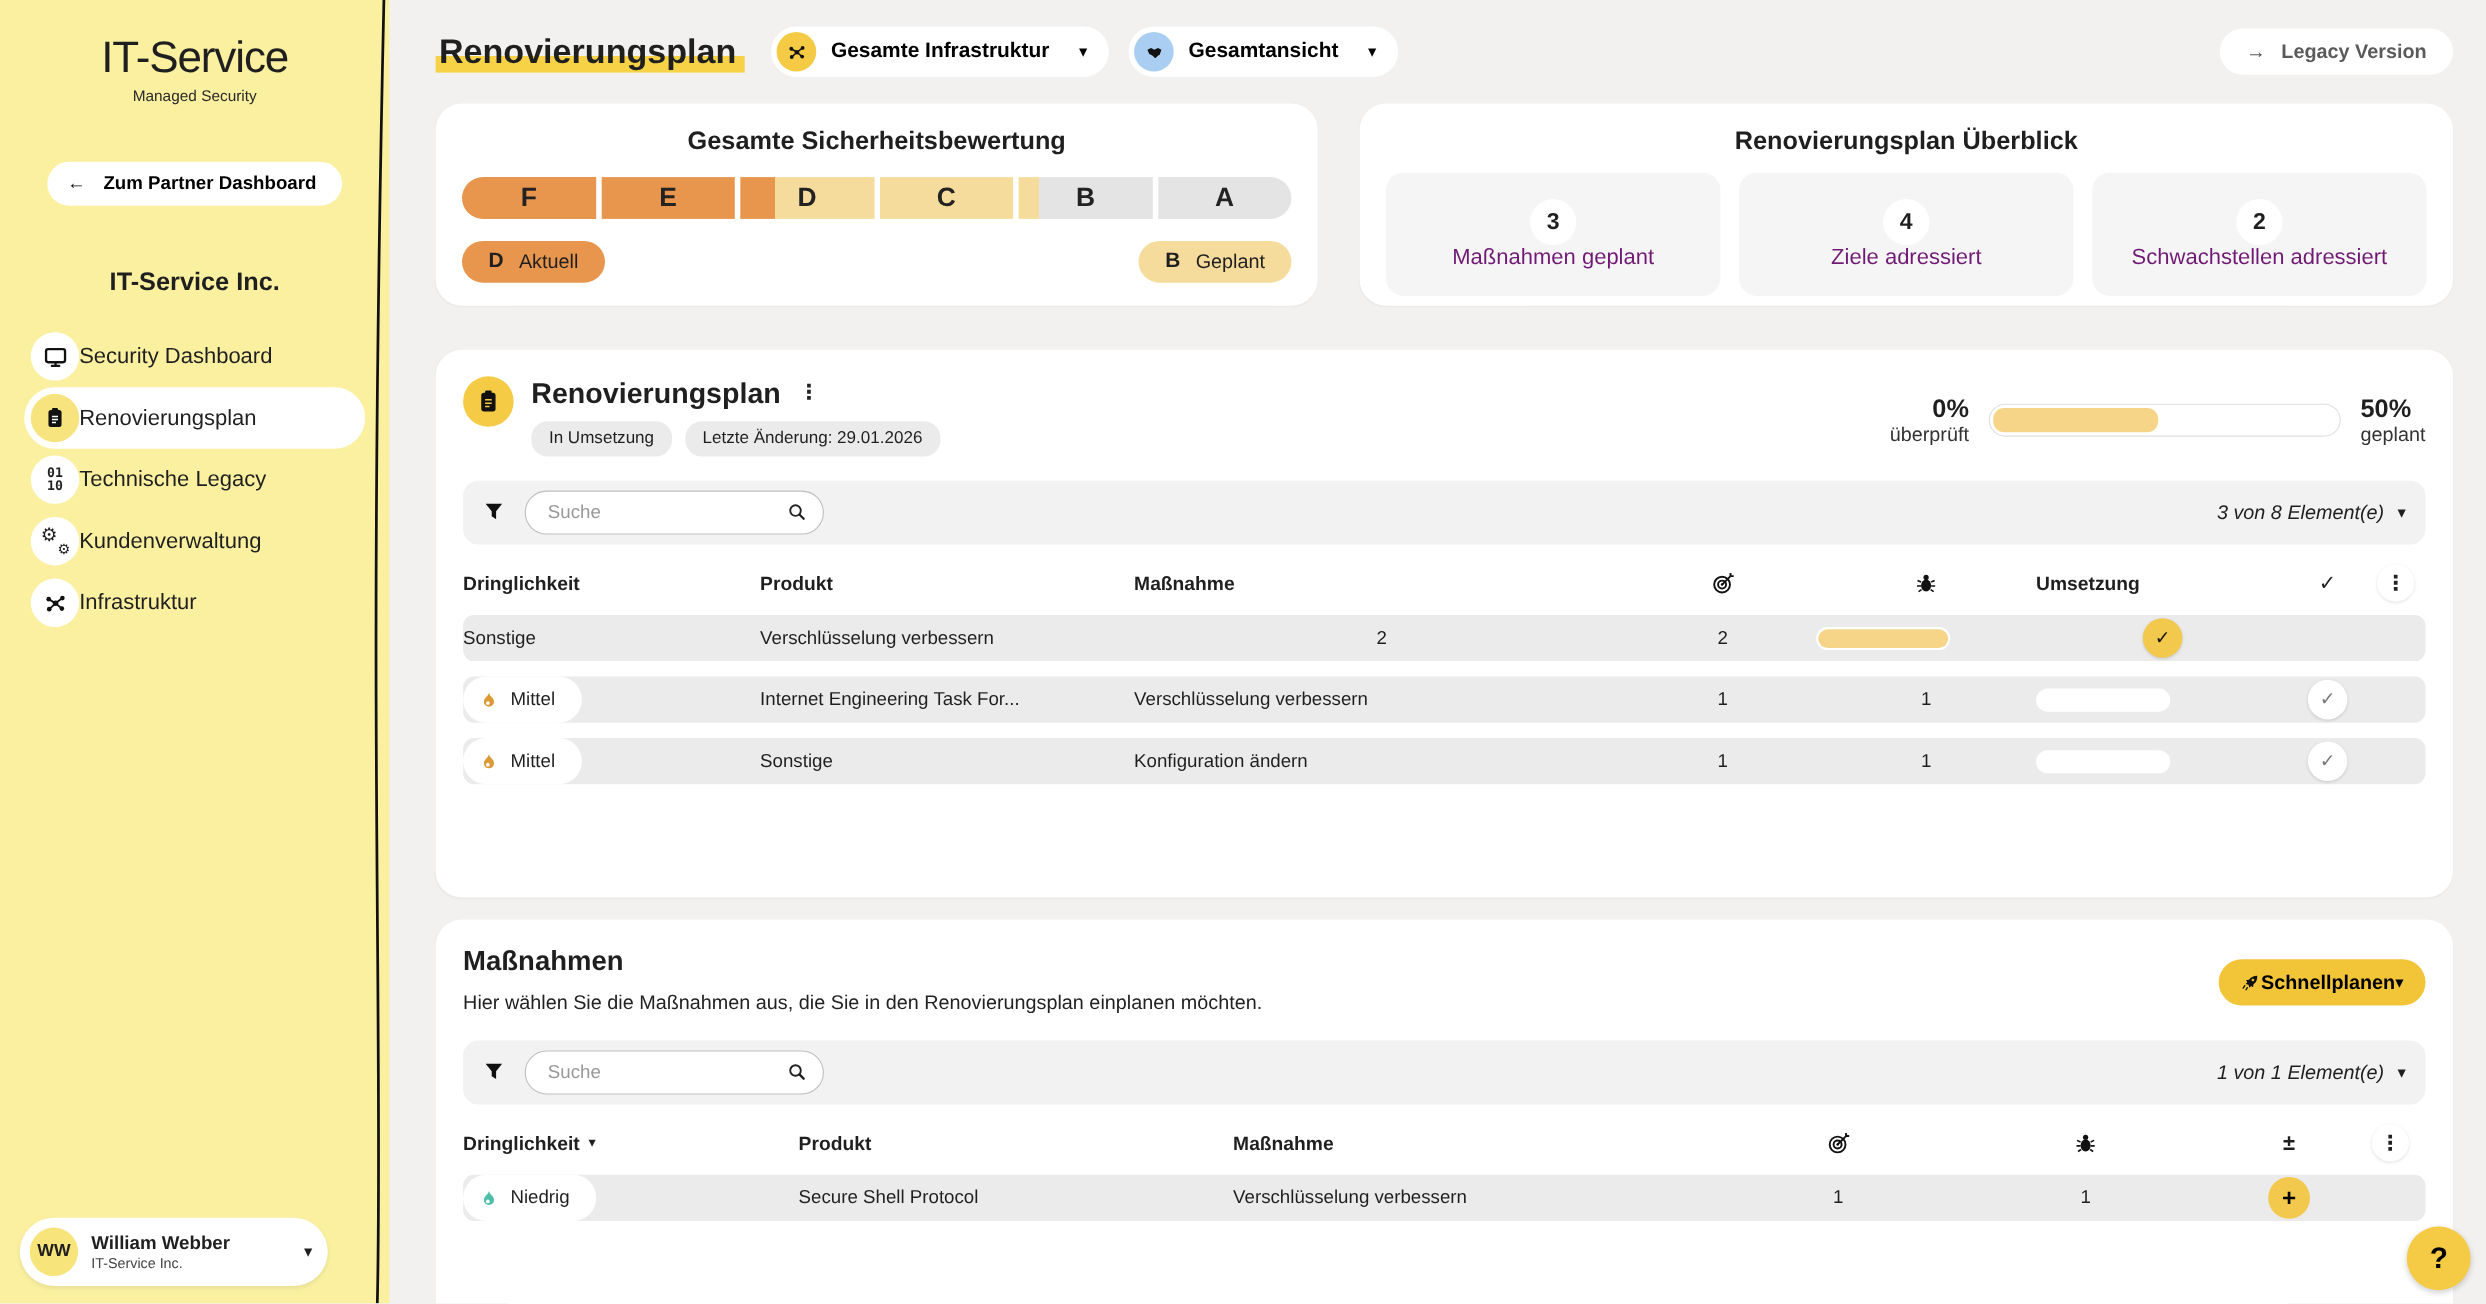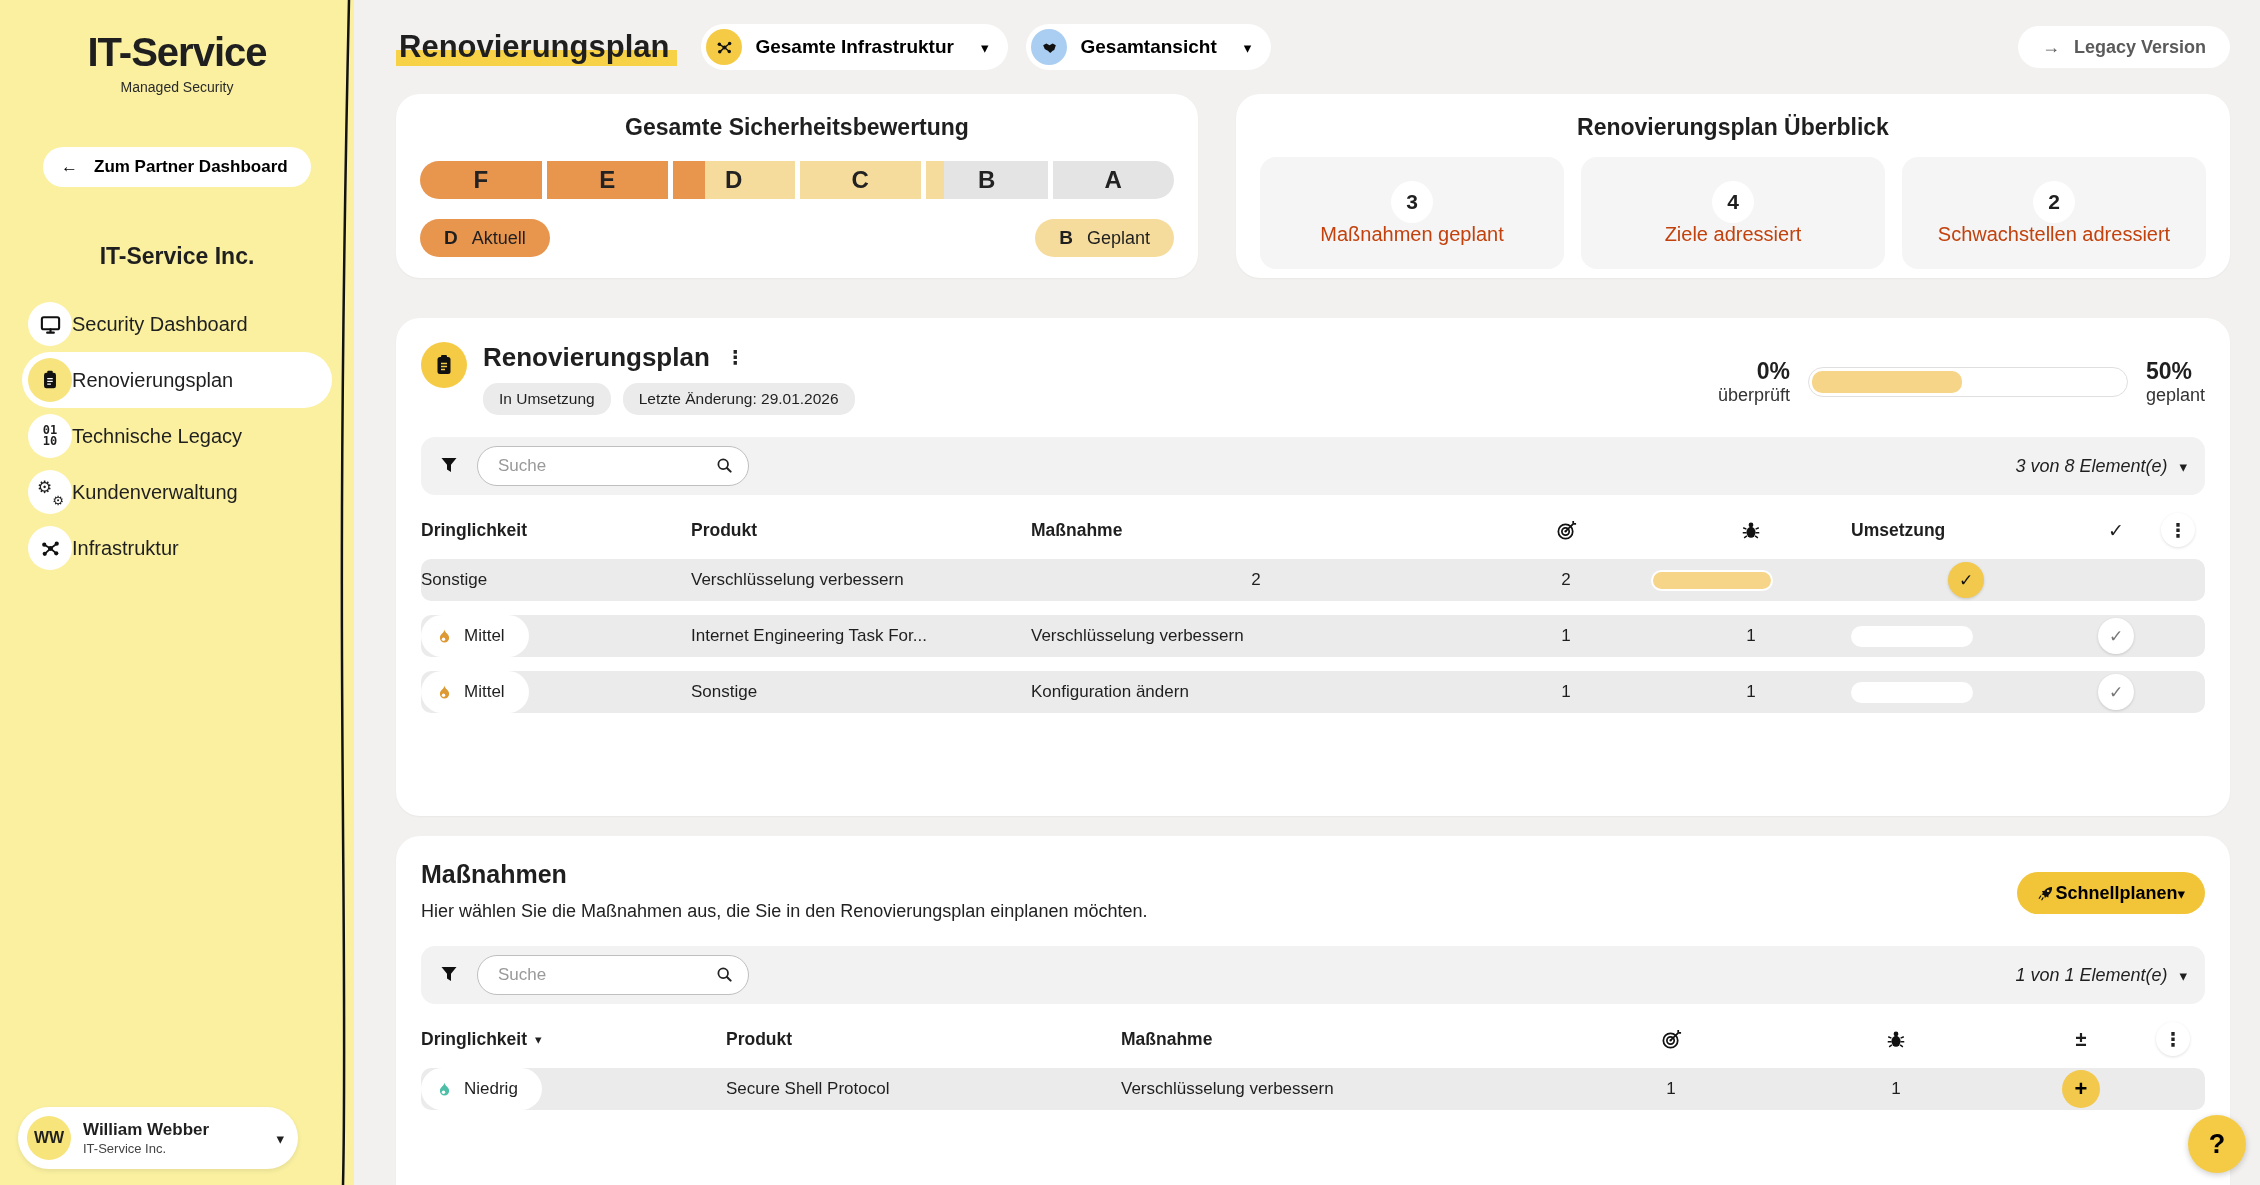--- a/index.html
+++ b/index.html
@@ -3,21 +3,21 @@
 <meta charset="utf-8">
 <style>
   * { margin:0; padding:0; box-sizing:border-box; }
   html,body { width:2260px; height:1185px; overflow:hidden; }
   body { font-family:"Liberation Sans","DejaVu Sans",sans-serif; background:#F2F1EF; color:#1F1F1F; display:flex; }
 
   
   .sidebar { position:relative; width:354px; flex:0 0 354px; background:#FAF0A0; height:100%; }
   .curve { position:absolute; top:0; right:0; width:20px; height:100%; }
   .logo { text-align:center; margin-top:30px; }
-  .logo-title { font-size:40px; font-weight:700; letter-spacing:-1px; }
+  .logo-title { font-size:40px; font-weight:400; letter-spacing:-1px; }
   .logo-sub { font-size:14px; margin-top:4px; color:#2a2a2a; }
   .partner-btn { display:flex; align-items:center; gap:16px; width:268px; height:40px; margin:52px auto 0; background:#fff; border:none; border-radius:20px; padding:0 18px; font-family:inherit; font-size:17px; font-weight:700; cursor:pointer; }
   .org { text-align:center; font-size:23px; font-weight:700; margin-top:56px; }
   nav { margin-top:26px; padding:0 22px; }
   .nav-item { height:56px; display:flex; align-items:center; border-radius:28px; padding:0 10px 0 6px; cursor:pointer; }
   .nav-item.active { background:#fff; }
   .nav-ic { width:44px; height:44px; border-radius:50%; background:#fff; display:flex; align-items:center; justify-content:center; flex:0 0 44px; }
   .nav-item.active .nav-ic { background:#F8E47E; }
   .nav-label { font-size:20px; }
   .binary { font-weight:800; font-size:12px; line-height:.95; text-align:center; font-family:"DejaVu Sans Mono",monospace; }
@@ -56,21 +56,21 @@
   .seg5 { border-radius:0 19px 19px 0; background:#E4E4E4; }
   .rate-badges { display:flex; justify-content:space-between; margin-top:20px; }
   .rbadge { display:flex; align-items:center; gap:14px; height:38px; border-radius:19px; padding:0 24px; font-size:18px; }
   .rbadge b { font-size:19px; }
   .rbadge.cur { background:#E8954E; }
   .rbadge.pln { background:#F6DC9C; }
   .overview-card { flex:1; padding:0 24px; }
   .tiles { display:flex; gap:17px; margin-top:16px; }
   .tile { flex:1; height:112px; background:#F5F5F5; border-radius:16px; display:flex; flex-direction:column; align-items:center; justify-content:center; }
   .tile-val { width:42px; height:42px; background:#fff; border-radius:50%; display:flex; align-items:center; justify-content:center; font-size:21px; font-weight:700; }
-  .tile-lbl { font-size:20px; color:#c2410c; }
+  .tile-lbl { font-size:20px; color:#701a75; }
 
   .panel { background:#fff; border-radius:24px; padding:24px 25px; box-shadow:0 1px 2px rgba(0,0,0,.04); }
   .plan-panel { height:498px; margin-bottom:20px; }
   .measures-panel { height:400px; }
   .p-head { display:flex; justify-content:space-between; margin-bottom:22px; }
   .p-left { display:flex; gap:16px; }
   .p-ic { width:46px; height:46px; border-radius:50%; background:#F5CB45; display:flex; align-items:center; justify-content:center; }
   .p-tit-row { display:flex; align-items:center; gap:16px; }
   .p-title { font-size:26px; font-weight:700; }
   .kebab { font-size:19px; font-weight:700; cursor:pointer; color:#222; }

